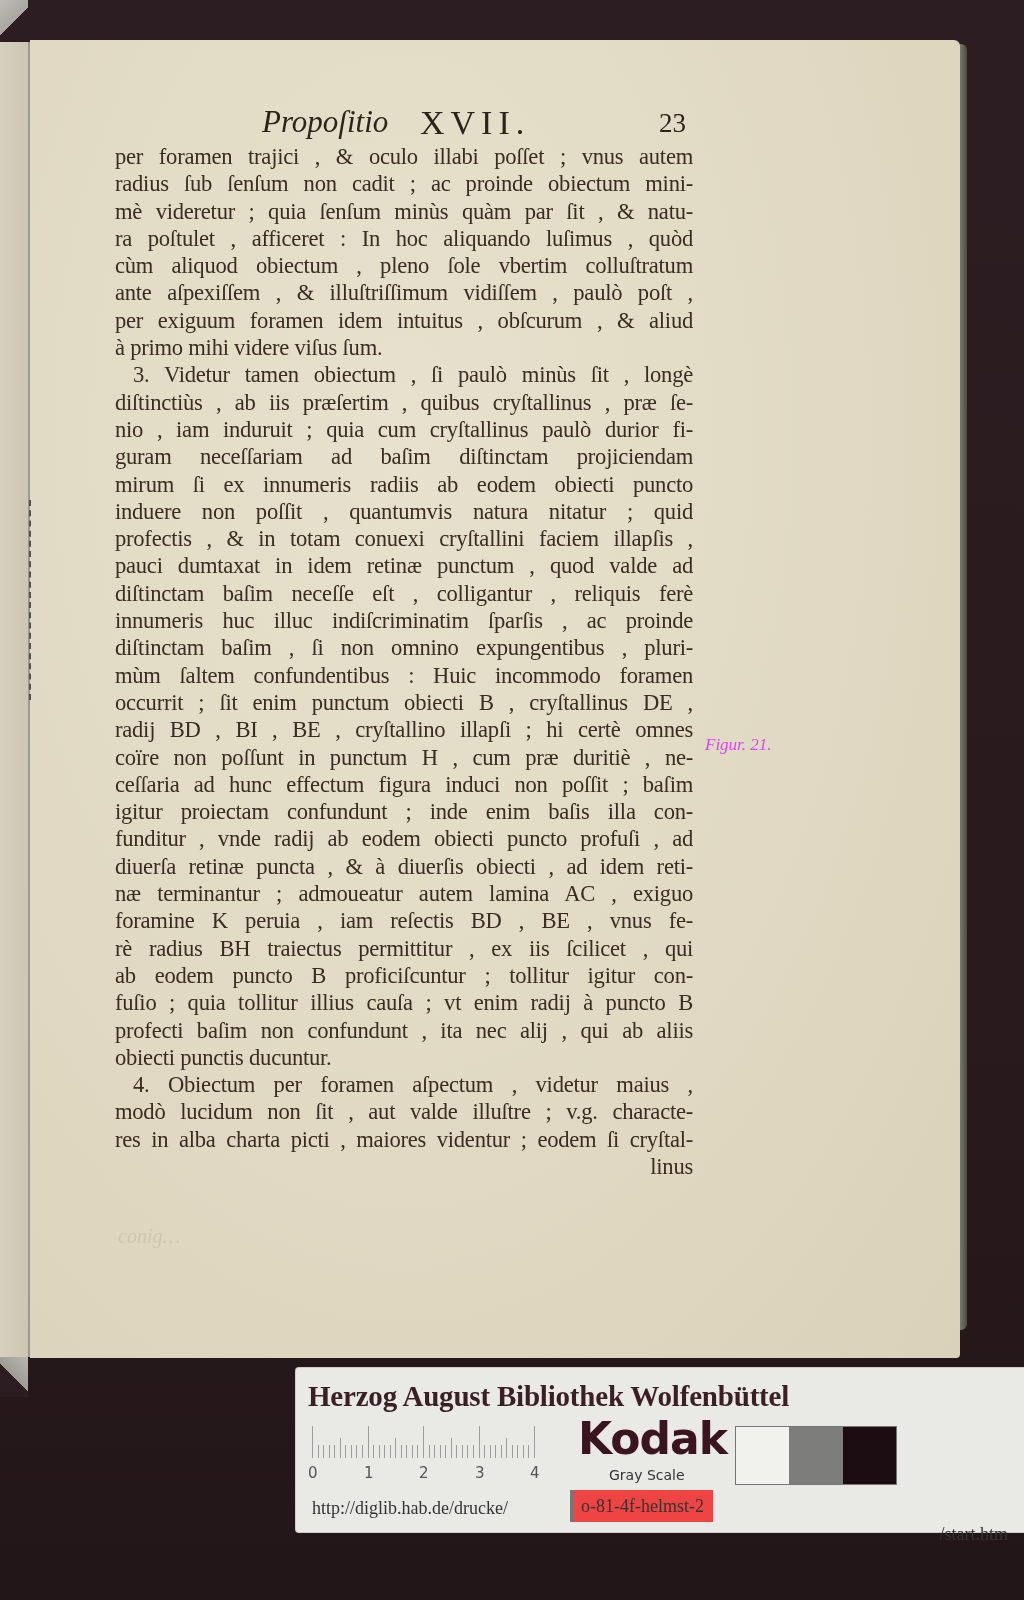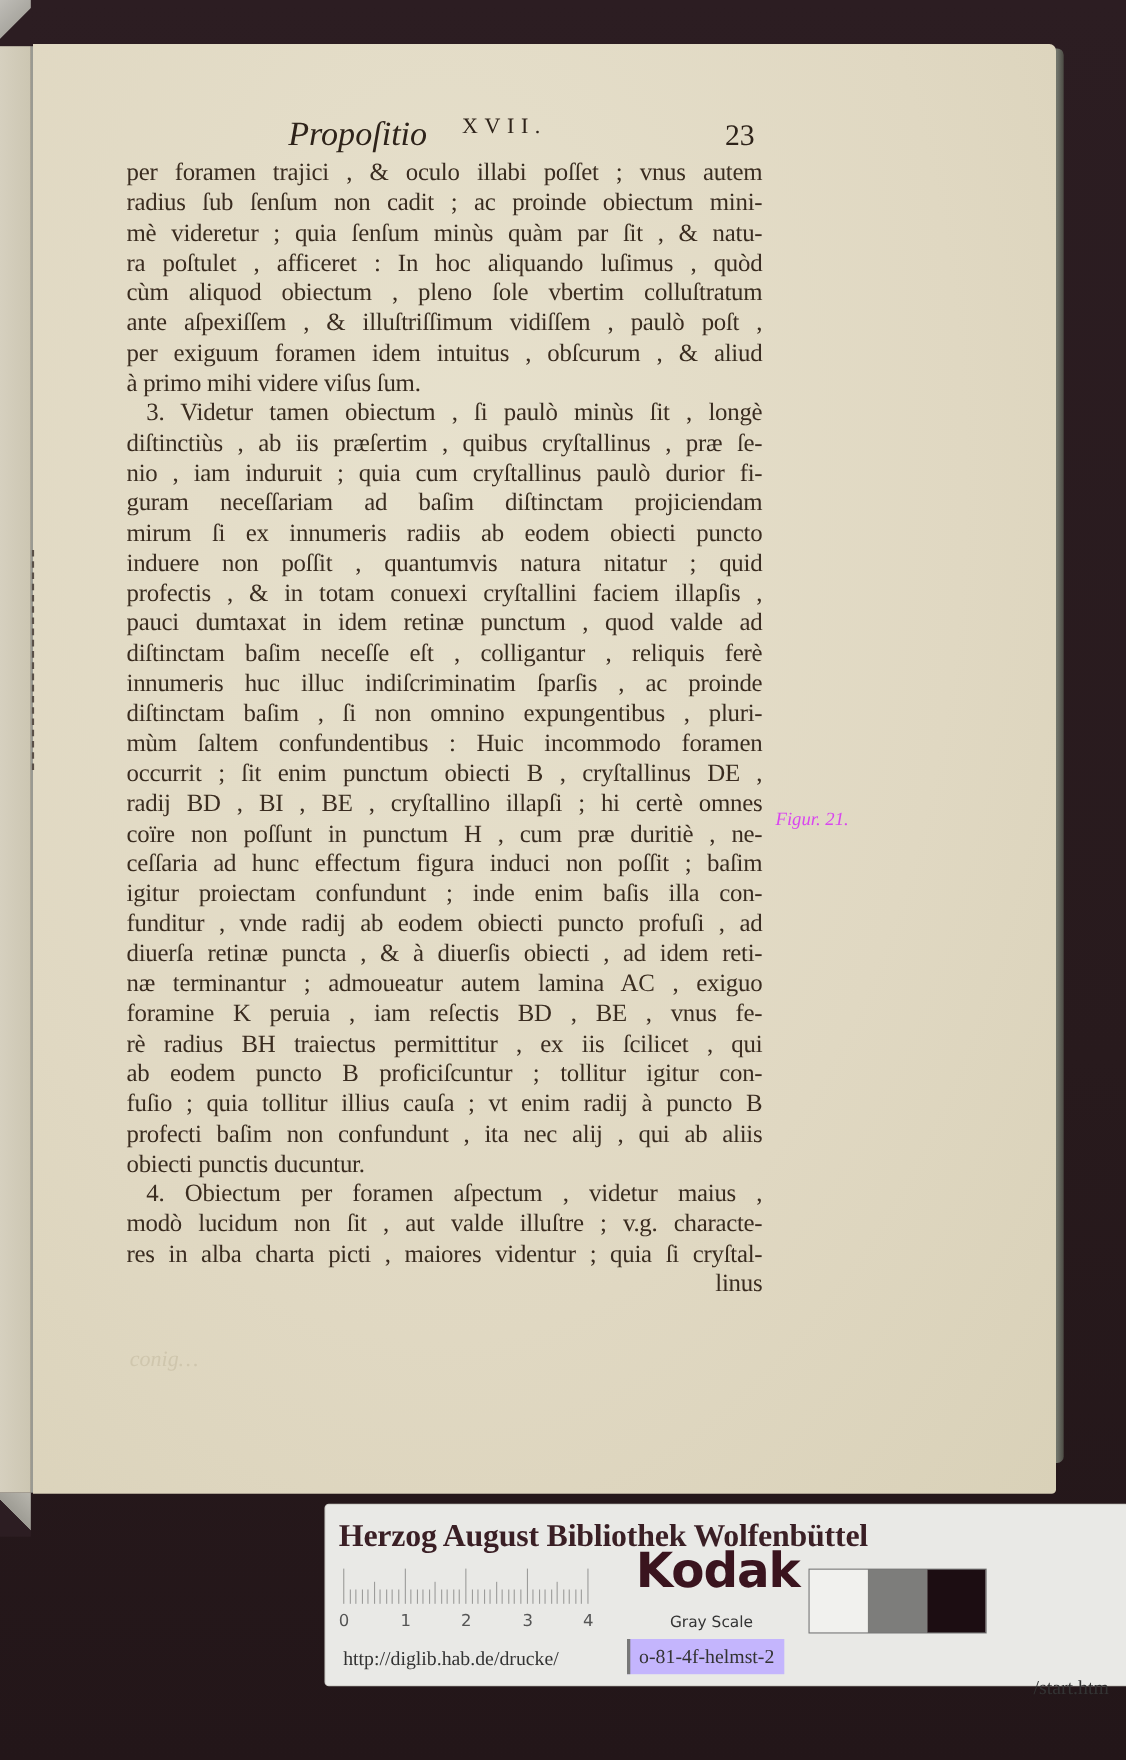--- a/index.html
+++ b/index.html
@@ -6,42 +6,42 @@
   body{width:1024px;height:1600px;position:relative;overflow:hidden;background:#2a1a1c;font-family:"Liberation Serif",serif;}
   .backdrop{position:absolute;left:0;top:0;width:1024px;height:1600px;background:linear-gradient(180deg,#2c1d22 0%,#281a1d 60%,#231619 100%);}
   .left-page-sliver{position:absolute;left:0;top:42px;width:28px;height:1315px;background:linear-gradient(90deg,#d6d0bf,#ccc6b2);border-right:2px solid #9a9a92;}
   .left-page-top{position:absolute;left:0;top:0;width:28px;height:42px;background:linear-gradient(135deg,#bfbdb7 0%,#a9a7a0 50%,#2c1d22 51%);}
   .left-page-bottom{position:absolute;left:0;top:1357px;width:28px;height:40px;background:linear-gradient(45deg,#2c1d22 49%,#9e9c94 50%,#b8b6ae 100%);}
   .gutter-marks{position:absolute;left:29px;top:500px;width:3px;height:200px;border-left:2px dashed #5a5048;}
   .page{position:absolute;left:30px;top:40px;width:930px;height:1318px;background:#e2dbc6;background-image:radial-gradient(ellipse at 40% 30%,#e7e1cd 0%,#e0d8c2 60%,#d9d1b8 100%);border-radius:0 6px 4px 0;}
   .page-edge{position:absolute;left:953px;top:44px;width:14px;height:1286px;background:linear-gradient(90deg,#8d8f84,#6e7168 60%,#4c4b44);border-radius:0 6px 6px 0;}
   .running-head{position:absolute;top:104px;left:262px;width:424px;height:40px;}
   .rh-title{position:absolute;left:0;top:0;font-style:italic;font-size:31px;color:#2e231a;text-align:right;}
-  .rh-numeral{position:absolute;left:158px;top:0;font-size:20px;letter-spacing:6px;color:#2e231a;text-align:center;}
+  .rh-numeral{position:absolute;left:158px;top:0;font-size:34px;letter-spacing:6px;color:#2e231a;text-align:center;}
   .rh-page{position:absolute;right:0;top:4px;font-size:27px;color:#2e231a;}
   .text-block{position:absolute;left:115px;top:143px;width:578px;}
   .line{display:block;height:27.3px;line-height:27.3px;font-size:22.6px;color:#3a2c20;white-space:nowrap;text-align:justify;text-align-last:justify;letter-spacing:-0.25px;}
   .line.last{text-align-last:left;}
   .line.indent{padding-left:18px;}
   .line.right{text-align:right;text-align-last:right;}
   .marginal{position:absolute;left:705px;top:735px;font-size:17px;color:#d946ef;font-style:italic;}
   .offset-ghost{position:absolute;left:118px;top:1225px;font-size:20px;color:#cfc6ad;font-style:italic;}
   
   .card{position:absolute;left:296px;top:1368px;width:730px;height:164px;background:#e9e9e6;border-radius:3px;box-shadow:0 0 0 1px #cfcfc9;}
   .card-title{position:absolute;left:12px;top:12px;font-family:"Liberation Serif",serif;font-weight:bold;font-size:29px;color:#3a1f25;letter-spacing:-0.2px;}
   .ruler{position:absolute;left:16px;top:58px;width:222px;height:32px;}
   .ruler .tick{position:absolute;bottom:0;width:1px;background:#9c9c9a;}
   .ruler-labels{position:absolute;left:12px;top:96px;width:240px;height:20px;}
   .ruler-labels span{position:absolute;font-family:"DejaVu Sans",sans-serif;font-size:15px;color:#555;}
-  .kodak{position:absolute;left:282px;top:35px;font-family:"DejaVu Sans",sans-serif;font-weight:bold;font-size:44px;color:#3a141e;letter-spacing:-1px;}
+  .kodak{position:absolute;left:282px;top:45px;font-family:"DejaVu Sans",sans-serif;font-weight:bold;font-size:44px;color:#3a141e;letter-spacing:-1px;}
   .grayscale-label{position:absolute;left:313px;top:99px;font-family:"DejaVu Sans",sans-serif;font-size:14px;color:#333;}
   .swatches{position:absolute;left:440px;top:59px;width:160px;height:57px;display:flex;box-shadow:0 0 0 1px #777;}
   .swatch{flex:1;height:100%;}
   .url-left{position:absolute;left:16px;top:130px;font-size:18px;color:#333;}
-  .id-box{position:absolute;left:274px;top:122px;width:140px;height:32px;background:#c4b5fd;border-left:3px solid #777;}
+  .id-box{position:absolute;left:274px;top:122px;width:140px;height:32px;background:#ef4444;border-left:3px solid #777;}
   .id-text{position:absolute;left:8px;top:6px;font-size:18px;color:#333;white-space:nowrap;}
   .url-right{position:absolute;right:18px;top:132px;font-size:18px;color:#333;margin-top:24px;}
 </style>
 </head>
 <body>
 
 <div class="backdrop"></div>
 <div class="left-page-top"></div>
 <div class="left-page-sliver"></div>
 <div class="left-page-bottom"></div>
@@ -86,21 +86,21 @@
   <span class="line">diuerſa retinæ puncta , &amp; à diuerſis obiecti , ad idem reti-</span>
   <span class="line">næ terminantur ; admoueatur autem lamina AC , exiguo</span>
   <span class="line">foramine K peruia , iam reſectis BD , BE , vnus fe-</span>
   <span class="line">rè radius BH traiectus permittitur , ex iis ſcilicet , qui</span>
   <span class="line">ab eodem puncto B proficiſcuntur ; tollitur igitur con-</span>
   <span class="line">fuſio ; quia tollitur illius cauſa ; vt enim radij à puncto B</span>
   <span class="line">profecti baſim non confundunt , ita nec alij , qui ab aliis</span>
   <span class="line last">obiecti punctis ducuntur.</span>
   <span class="line indent">4. Obiectum per foramen aſpectum , videtur maius ,</span>
   <span class="line">modò lucidum non ſit , aut valde illuſtre ; v.g. characte-</span>
-  <span class="line">res in alba charta picti , maiores videntur ; quia ſi cryſtal-</span>
+  <span class="line">res in alba charta picti , maiores videntur ; eodem ſi cryſtal-</span>
   <span class="line right">linus</span>
 </div>
 
 <div class="marginal">Figur. 21.</div>
 <div class="offset-ghost">conig…</div>
 
 <div class="card">
   <div class="card-title">Herzog August Bibliothek Wolfenbüttel</div>
   <div class="ruler" id="ruler">
       <div class="tick" style="left: 0px; height: 32px;"></div>

